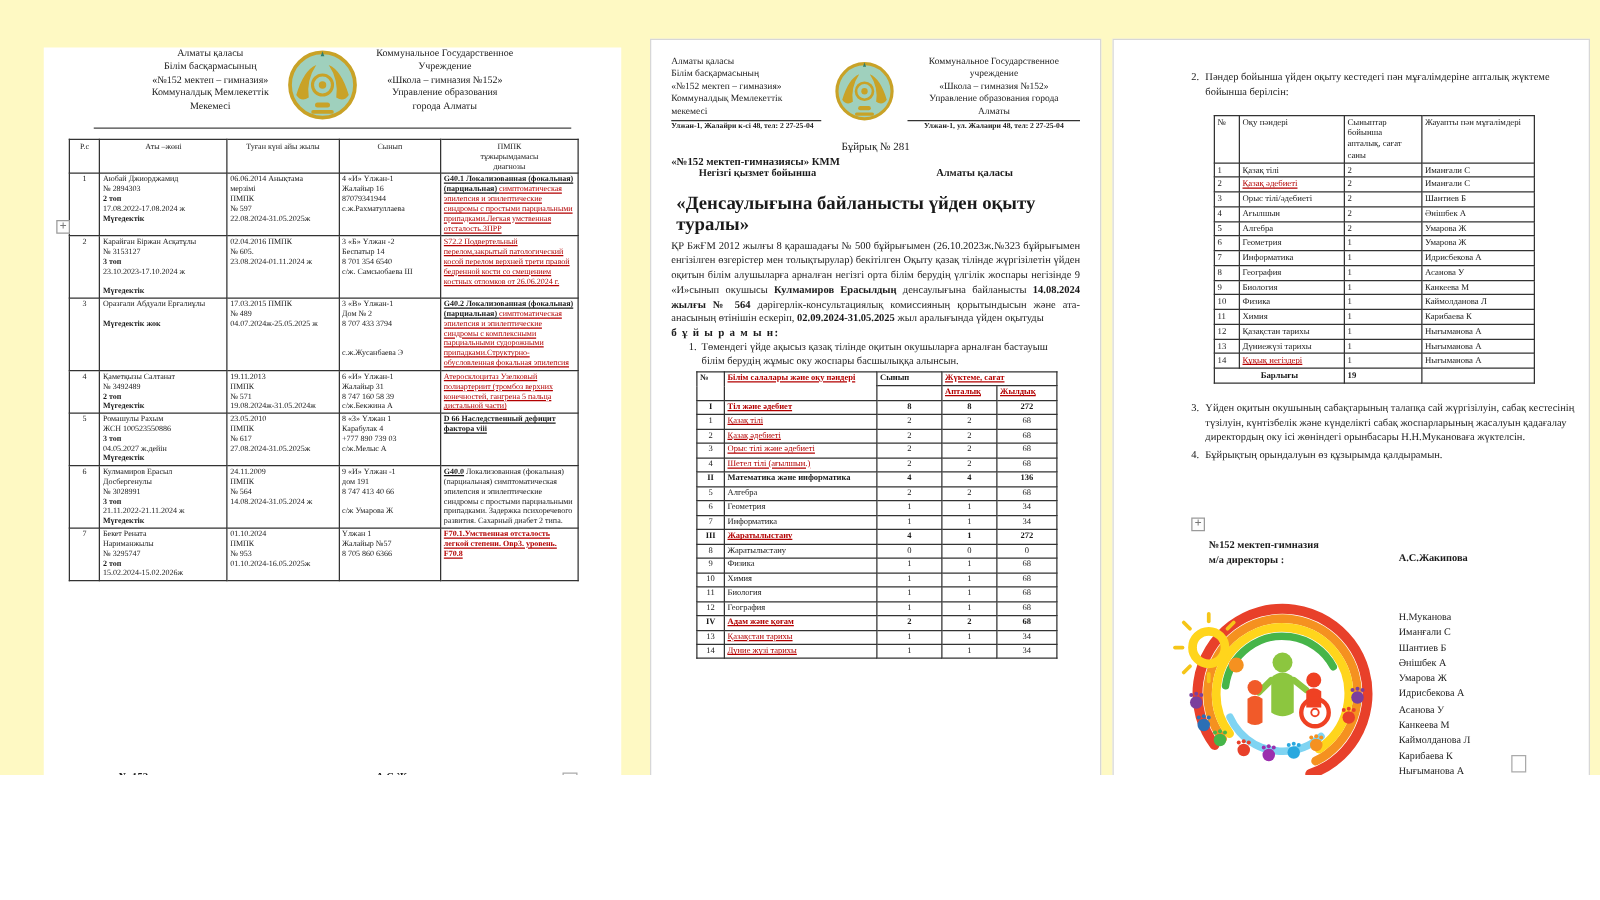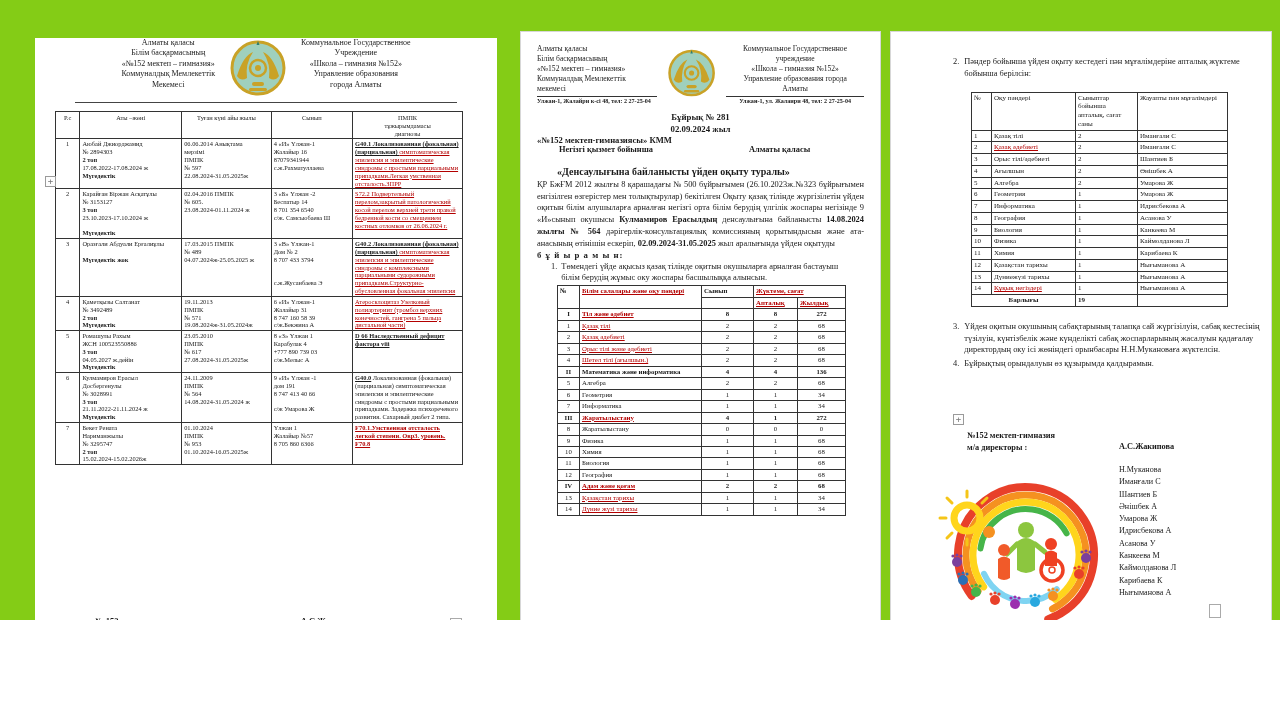--- a/index.html
+++ b/index.html
@@ -1,16 +1,16 @@
 <!DOCTYPE html>
 <html><head>
 <meta charset="utf-8">
 <style>
   html,body{margin:0;padding:0;background:#ffffff;}
-  .canvas{position:relative;width:1280px;height:620px;background:#84cc16;overflow:hidden;
+  .canvas{position:relative;width:1280px;height:620px;background:#fef9c3;overflow:hidden;
           font-family:"Liberation Serif","DejaVu Serif",serif;color:#1a1a1a;}
   .page{position:absolute;background:#fff;box-sizing:border-box;}
   #page1{left:35px;top:38px;width:462px;height:640px;}
   #page2{left:520px;top:31px;width:361px;height:614px;border:1px solid #d7d7d7;padding:12px 16px 0 16px;overflow:hidden;}
   #page3{left:890px;top:31px;width:382px;height:601px;border:1px solid #d7d7d7;padding:24px 14px 0 14px;overflow:hidden;}
 
   
   .hdr{display:flex;justify-content:center;align-items:flex-start;gap:14px;}
   .hdr .blk{font-size:8px;line-height:1.3;}
   .center{text-align:center;}
@@ -34,47 +34,47 @@
   #p1-table{margin:8px 0 0 20px;width:408px;font-size:6.4px;line-height:1.22;table-layout:fixed;}
   #p1-table th{font-weight:normal;text-align:center;vertical-align:top;padding-top:2px;}
   #p1-table td.c-num{text-align:center;}
   #p1-footer{position:absolute;left:60px;top:578px;font-size:8.5px;font-weight:bold;}
   #p1-footer .nm{margin-left:62px;}
   #p1-check{left:415px;top:580px;}
 
   
   #page2 .hdr .blk{font-size:7.6px;line-height:1.32;}
   .phoneline{border-top:1px solid #333;font-size:6.1px;font-weight:bold;margin-top:2px;padding-top:1px;white-space:nowrap;}
-  #p2-order{font-size:8.8px;font-weight:bold;line-height:1.3;margin-top:8px;}
+  #p2-order{font-size:8.8px;font-weight:normal;line-height:1.3;margin-top:8px;}
   #p2-org{font-size:8.6px;font-weight:bold;margin-top:0;}
   #p2-labels{display:flex;font-size:8.4px;font-weight:bold;}
   #p2-labels .l{margin-left:22px;}
   #p2-labels .r{margin-left:96px;}
-  #p2-subject{font-size:10px;font-weight:bold;margin-top:12px;margin-left:20px;}
+  #p2-subject{font-size:15px;font-weight:bold;margin-top:12px;margin-left:4px;}
   #p2-body{font-size:8.4px;line-height:1.4;margin-top:2px;text-align:justify;}
   #p2-decree{font-size:8.8px;font-weight:bold;letter-spacing:1px;}
   #p2-item1{display:flex;font-size:8.4px;line-height:1.35;margin:1px 0 2px 14px;gap:4px;width:300px;}
   #p2-table{margin-left:20px;width:288px;font-size:6.8px;line-height:1.25;table-layout:fixed;}
   #p2-table th{text-align:left;font-weight:bold;}
   #p2-table td.n,#p2-table td.v{text-align:center;}
   tr.r-sb td, tr.r-sbru td{font-weight:bold;}
   tr.r-ru td.subj, tr.r-sbru td.subj{color:#b30000;text-decoration:underline;}
 
   
   .p3item{display:flex;gap:5px;font-size:8.4px;line-height:1.4;}
   #p3-item2{margin-left:48px;width:300px;}
   #p3-table{margin:12px 0 0 66px;width:256px;font-size:7px;line-height:1.25;table-layout:fixed;}
   #p3-table th{font-weight:normal;}
   #p3-table td.n,#p3-table td.v{text-align:left;}
   #p3-item3{margin:14px 0 0 48px;width:310px;}
   #p3-item4{margin:2px 0 0 48px;width:310px;}
   #p3-plus{position:absolute;left:62px;top:382px;}
   #p3-sig{position:absolute;left:76px;top:398px;font-size:8.3px;font-weight:bold;line-height:1.5;}
   #p3-signame{position:absolute;left:228px;top:410px;font-size:8.3px;font-weight:bold;}
-  #p3-names{position:absolute;left:228px;top:432px;font-size:8.1px;line-height:1.52;}
+  #p3-names{position:absolute;left:228px;top:456px;font-size:8.1px;line-height:1.52;}
   #p3-check{left:318px;top:572px;}
   #p3-art{position:absolute;left:40px;top:438px;}
 </style>
 </head>
 <body>
 
 <div class="canvas">
 
   <div class="page" id="page1">
     <div class="hdr">
@@ -256,21 +256,20 @@
             <div>учреждение</div>
             <div>«Школа – гимназия  №152»</div>
             <div>Управление образования города</div>
             <div>Алматы</div>
           </div>
         <div class="phoneline center">Улжан-1, ул. Жалаири 48, тел: 2 27-25-04</div>
       </div>
     </div>
     <div id="p2-order" class="center">
       <div>Бұйрық № 281</div>
-      <div>02.09.2024 жыл</div>
     </div>
     <div id="p2-org">«№152 мектеп-гимназиясы» КММ</div>
     <div id="p2-labels">
       <span class="l">Негізгі қызмет бойынша</span>
       <span class="r">Алматы қаласы</span>
     </div>
     <div id="p2-subject">«Денсаулығына байланысты үйден оқыту туралы»</div>
     <div id="p2-body"><span>ҚР БжҒМ 2012 жылғы 8 қарашадағы № 500 бұйрығымен (26.10.2023ж.№323 бұйрығымен енгізілген өзгерістер мен толықтырулар) бекітілген Оқыту қазақ тілінде жүргізілетін үйден оқитын білім алушыларға арналған негізгі орта білім берудің үлгілік жоспары негізінде  9 «И»сынып окушысы </span><span class="bold">Кулмамиров Ерасылдың</span><span> денсаулығына байланысты </span><span class="bold">14.08.2024 жылғы  № 564</span><span> дәрігерлік-консультациялық комиссияның қорытындысын және  ата-анасының өтінішін ескеріп, </span><span class="bold">02.09.2024-31.05.2025</span><span> жыл  аралығында үйден оқытуды</span></div>
     <div id="p2-decree">б ұ й ы р а м ы н:</div>
     <div id="p2-item1">

